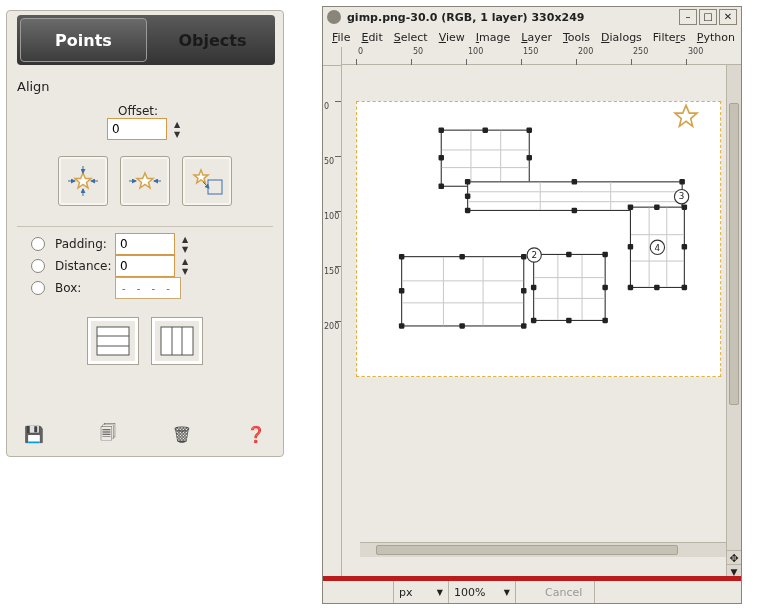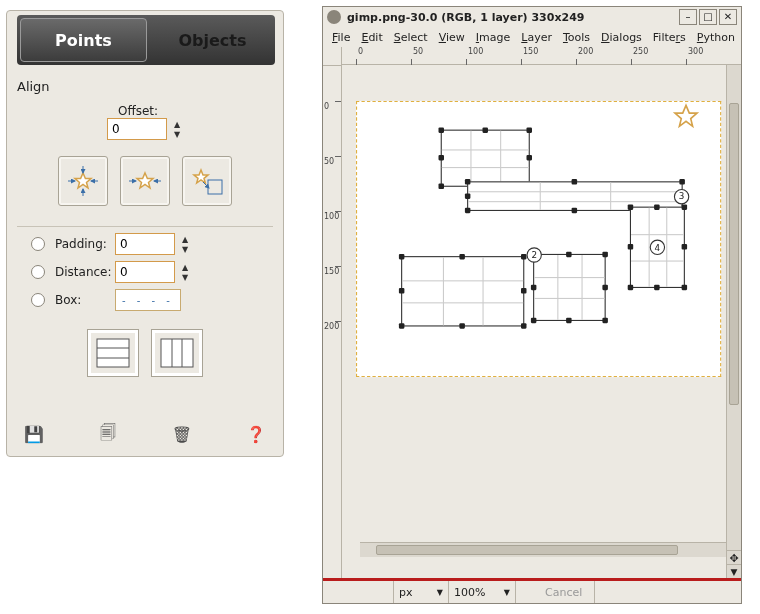--- a/index.html
+++ b/index.html
@@ -14,21 +14,21 @@
   .section-title.first{margin-top:14px;}
   .form-row{display:flex;align-items:center;margin-top:10px;flex-direction:column;}
   .form-row label{width:70px;text-align:left;padding-left:16px;}
   .num-input{display:flex;align-items:center;}
   .num-input input{width:50px;height:20px;border:1px solid #d39a4a;background:#fff;padding:0 4px;font-family:inherit;font-size:12px;}
   .steppers{display:flex;flex-direction:column;margin-left:4px;}
   .stepper{width:12px;height:10px;display:flex;align-items:center;justify-content:center;font-size:8px;color:#333;cursor:pointer;}
   .align-buttons{display:flex;gap:12px;justify-content:center;margin-top:16px;}
   .icon-btn{width:48px;height:48px;background:#ece9e2;border:1px solid #a8a395;border-radius:3px;box-shadow:inset 0 0 0 2px #f7f5f0;display:flex;align-items:center;justify-content:center;cursor:pointer;}
   .hr{border:none;border-top:1px solid #c8c3b7;margin:20px 0 6px 0;}
-  .radio-row{display:flex;align-items:center;margin-top:6px;padding-left:14px;}
+  .radio-row{display:flex;align-items:center;margin-top:0;padding-left:14px;}
   .radio{width:12px;height:12px;border:1px solid #8a857a;border-radius:50%;background:#fff;margin-right:10px;}
   .radio-row label{width:60px;}
   .box-swatch{width:64px;height:20px;border:1px solid #c8aa70;background:#fff;display:flex;align-items:center;justify-content:center;letter-spacing:4px;color:#3b6fa8;font-size:10px;}
   .disperse-buttons{display:flex;gap:12px;justify-content:center;margin-top:18px;}
   .disp-btn{width:50px;height:46px;border:1px solid #a8a395;background:#ece9e2;box-shadow:inset 0 0 0 3px #fff;display:flex;align-items:center;justify-content:center;cursor:pointer;}
   .bottom-bar{position:absolute;left:8px;bottom:8px;right:8px;height:28px;display:flex;justify-content:space-between;align-items:center;padding:0 8px;}
   .bottom-bar .bicon{width:22px;height:22px;display:flex;align-items:center;justify-content:center;font-size:16px;color:#4a4a4a;}
   
   .star path{fill:#fff;stroke:#d5a24a;stroke-width:1.5;}
   .arrow{stroke:#3b6fa8;fill:none;marker-end:url(#ah);}
@@ -64,21 +64,21 @@
   .sel-rect .grid-v{position:absolute;top:0;bottom:0;width:1px;background:#ccc;}
   .sel-rect .grid-h{position:absolute;left:0;right:0;height:1px;background:#ccc;}
   .sel-rect .num{position:absolute;width:12px;height:12px;border:1px solid #333;border-radius:50%;background:#fff;font-size:8px;display:flex;align-items:center;justify-content:center;}
   .canvas-star{position:absolute;}
   .scroll-v{position:absolute;right:0;top:0;bottom:0;width:14px;background:#dcd8cf;border-left:1px solid #b8b3a7;}
   .scroll-v .thumb{position:absolute;left:2px;right:2px;top:38px;height:300px;background:#c6c1b5;border:1px solid #a8a395;border-radius:2px;}
   .scroll-v .arrow-down{position:absolute;left:0;right:0;bottom:0;height:14px;display:flex;align-items:center;justify-content:center;border-top:1px solid #b8b3a7;font-size:9px;}
   .scroll-v .nav{position:absolute;left:0;right:0;bottom:14px;height:14px;display:flex;align-items:center;justify-content:center;border-top:1px solid #b8b3a7;}
   .scroll-h-row{position:absolute;left:18px;right:14px;bottom:22px;height:14px;background:#dcd8cf;border-top:1px solid #b8b3a7;}
   .scroll-h-row .thumb{position:absolute;top:2px;bottom:2px;left:16px;width:300px;background:#c6c1b5;border:1px solid #a8a395;border-radius:2px;}
-  .statusbar{position:absolute;left:0;right:0;bottom:0;height:22px;display:flex;align-items:stretch;border-top:3px solid #b91c1c;}
+  .statusbar{position:absolute;left:0;right:0;bottom:0;height:22px;display:flex;align-items:stretch;border-top:5px solid #b91c1c;}
   .statusbar>div{border-right:1px solid #b8b3a7;display:flex;align-items:center;padding:0 5px;}
   .status-pos{width:60px;}
   .status-unit{width:44px;justify-content:space-between;}
   .status-zoom{width:56px;justify-content:space-between;}
   .status-msg{flex:1;}
   .status-cancel{width:44px;color:#999;border-right:none;margin-left:24px;}
   .dd{font-size:8px;}
 </style>
 </head>
 <body>

